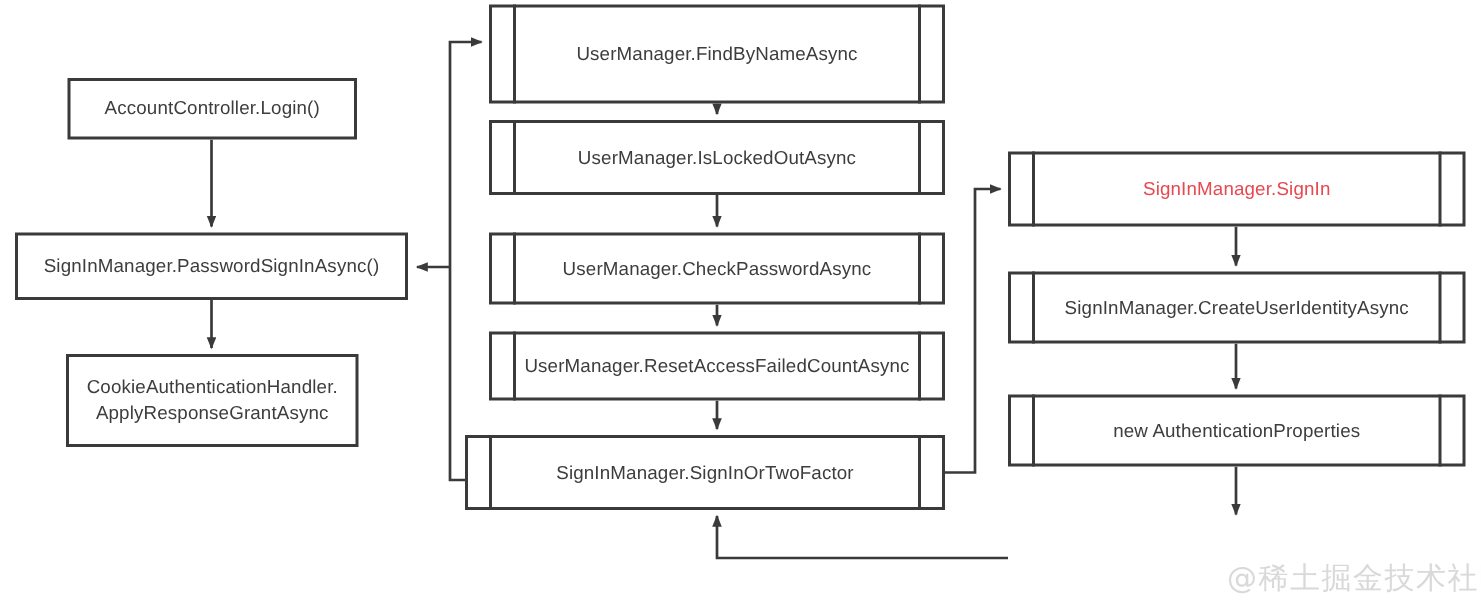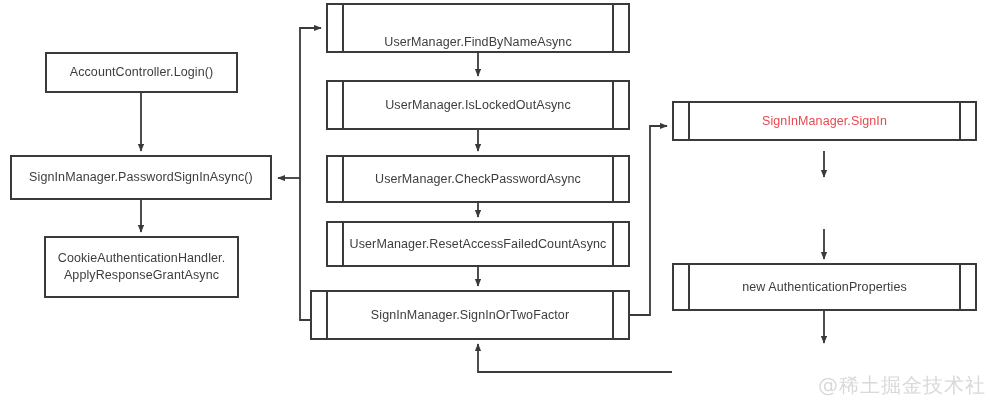--- a/index.html
+++ b/index.html
@@ -114,44 +114,47 @@
 
   <div class="node" style="left:10px;  top:155px; width:262px; height:45px;justify-content:center;">
     <span class="label">SignInManager.PasswordSignInAsync()</span>
   </div>
 
   <div class="node" style="left:44px;  top:236px; width:195px; height:62px;">
     <span class="label">CookieAuthenticationHandler.
 ApplyResponseGrantAsync</span>
   </div>
 
-  <div class="node subroutine" style="left:326px; top:3px;   width:304px; height:50px;align-items:flex-end;">
+  <div class="node subroutine" style="left:326px; top:3px;   width:304px; height:66px;">
     <span class="label">UserManager.FindByNameAsync</span>
   </div>
 
   <div class="node subroutine" style="left:326px; top:80px;  width:304px; height:50px;">
     <span class="label">UserManager.IsLockedOutAsync</span>
   </div>
 
   <div class="node subroutine" style="left:326px; top:155px; width:304px; height:48px;">
     <span class="label">UserManager.CheckPasswordAsync</span>
   </div>
 
   <div class="node subroutine" style="left:326px; top:221px; width:304px; height:46px;">
     <span class="label">UserManager.ResetAccessFailedCountAsync</span>
   </div>
 
   <div class="node subroutine" style="left:310px; top:290px; width:320px; height:50px;">
     <span class="label">SignInManager.SignInOrTwoFactor</span>
   </div>
 
-  <div class="node subroutine accent" style="left:672px; top:101px; width:305px; height:40px;">
+  <div class="node subroutine accent" style="left:672px; top:101px; width:305px; height:50px;">
     <span class="label">SignInManager.SignIn</span>
   </div>
 
+  <div class="node subroutine" style="left:672px; top:181px; width:305px; height:48px;">
+    <span class="label">SignInManager.CreateUserIdentityAsync</span>
+  </div>
 
   <div class="node subroutine" style="left:672px; top:263px; width:305px; height:48px;">
     <span class="label">new AuthenticationProperties</span>
   </div>
 
 
   <div id="watermark">@稀土掘金技术社区</div>
 
 </div>
 

